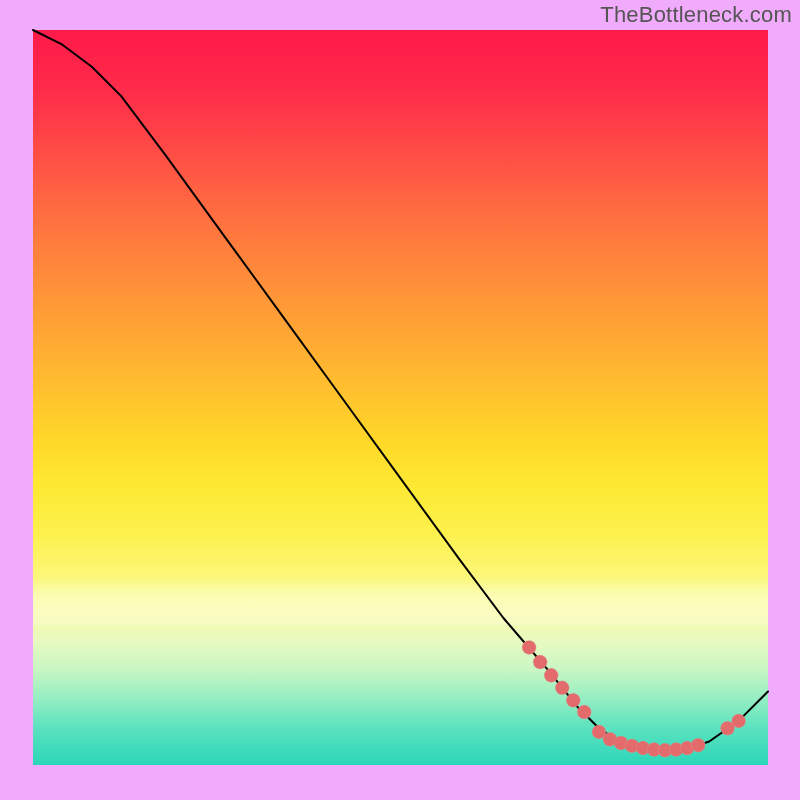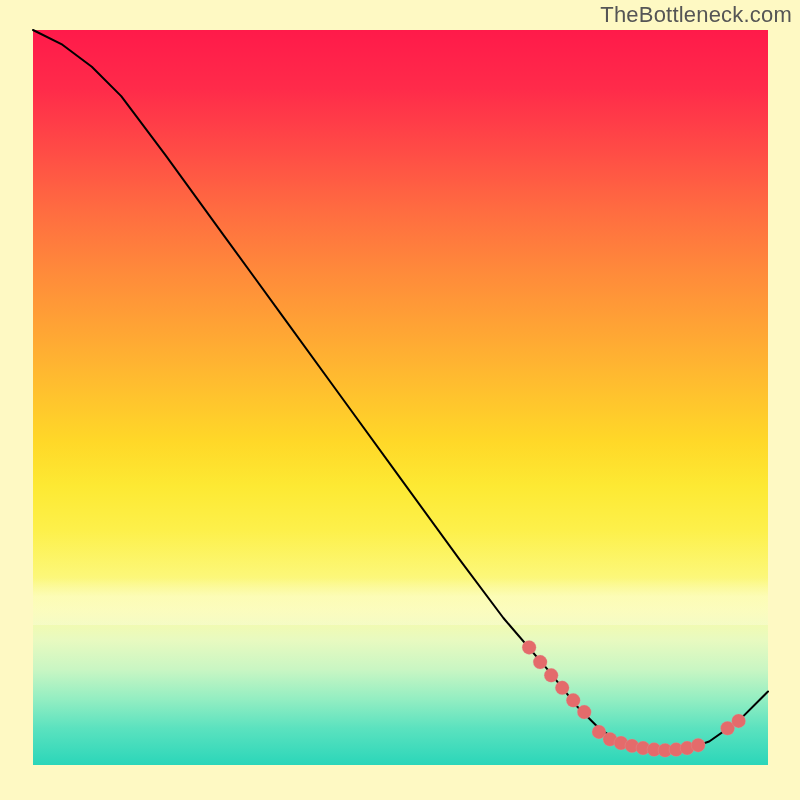--- a/index.html
+++ b/index.html
@@ -8,21 +8,21 @@
     width: 800px;
     height: 800px;
     background: #000;
     overflow: hidden;
     font-family: Arial, Helvetica, sans-serif;
   }
   .frame {
     position: relative;
     width: 800px;
     height: 800px;
-    background: #fef9c3;
+    background: #f0abfc;
   }
   .watermark {
     position: absolute;
     top: 2px;
     right: 8px;
     color: #555;
     font-size: 22px;
     font-weight: 500;
     letter-spacing: 0.2px;
     z-index: 20;

